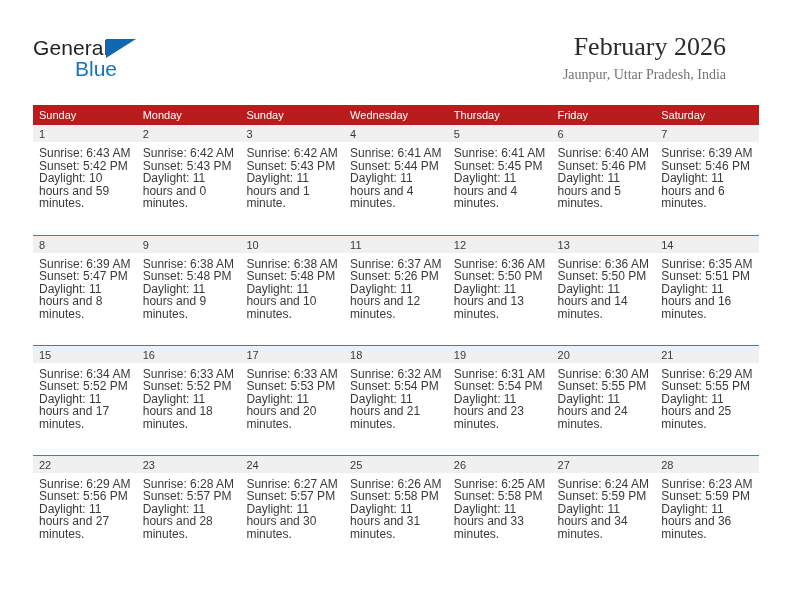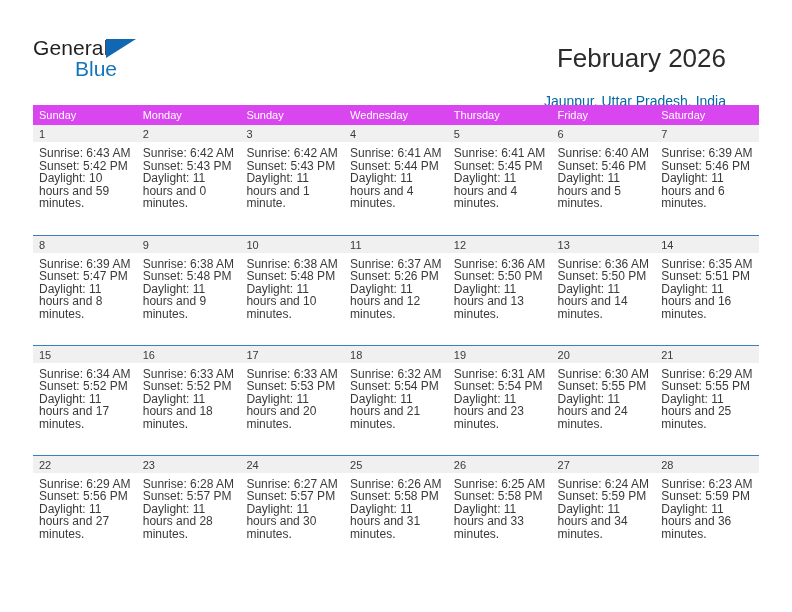--- a/index.html
+++ b/index.html
@@ -60,51 +60,52 @@
     left: 42px;
     top: 21px;
     font-size: 21px;
     color: #1574bb;
     line-height: 24px;
   }
 
   .title-block {
     position: absolute;
     right: 0;
-    top: 12px;
+    top: 1px;
     text-align: right;
+    font-family: Liberation Serif, serif;
   }
   .cal-title {
     font-size: 26px;
     font-weight: normal;
     color: #2b2b2b;
     line-height: 32px;
     white-space: nowrap;
   }
   .cal-subtitle {
     font-size: 14px;
-    color: #0369a1;
+    color: #737373;
     line-height: 20px;
-    margin-top: 17px;
+    margin-top: 2px;
     white-space: nowrap;
   }
 
   
   .calendar {
     position: absolute;
     left: 33px;
     top: 105px;
     width: 726px;
     border-collapse: collapse;
     table-layout: fixed;
   }
   .calendar col { width: 103.71px; }
 
   thead th {
-    background: #d946ef;
+    background: #b91c1c;
     color: #ffffff;
     font-size: 11px;
     font-weight: normal;
     text-align: left;
     padding: 4px 0 4px 6px;
     height: 19px;
     box-sizing: border-box;
     border: none;
   }
 

